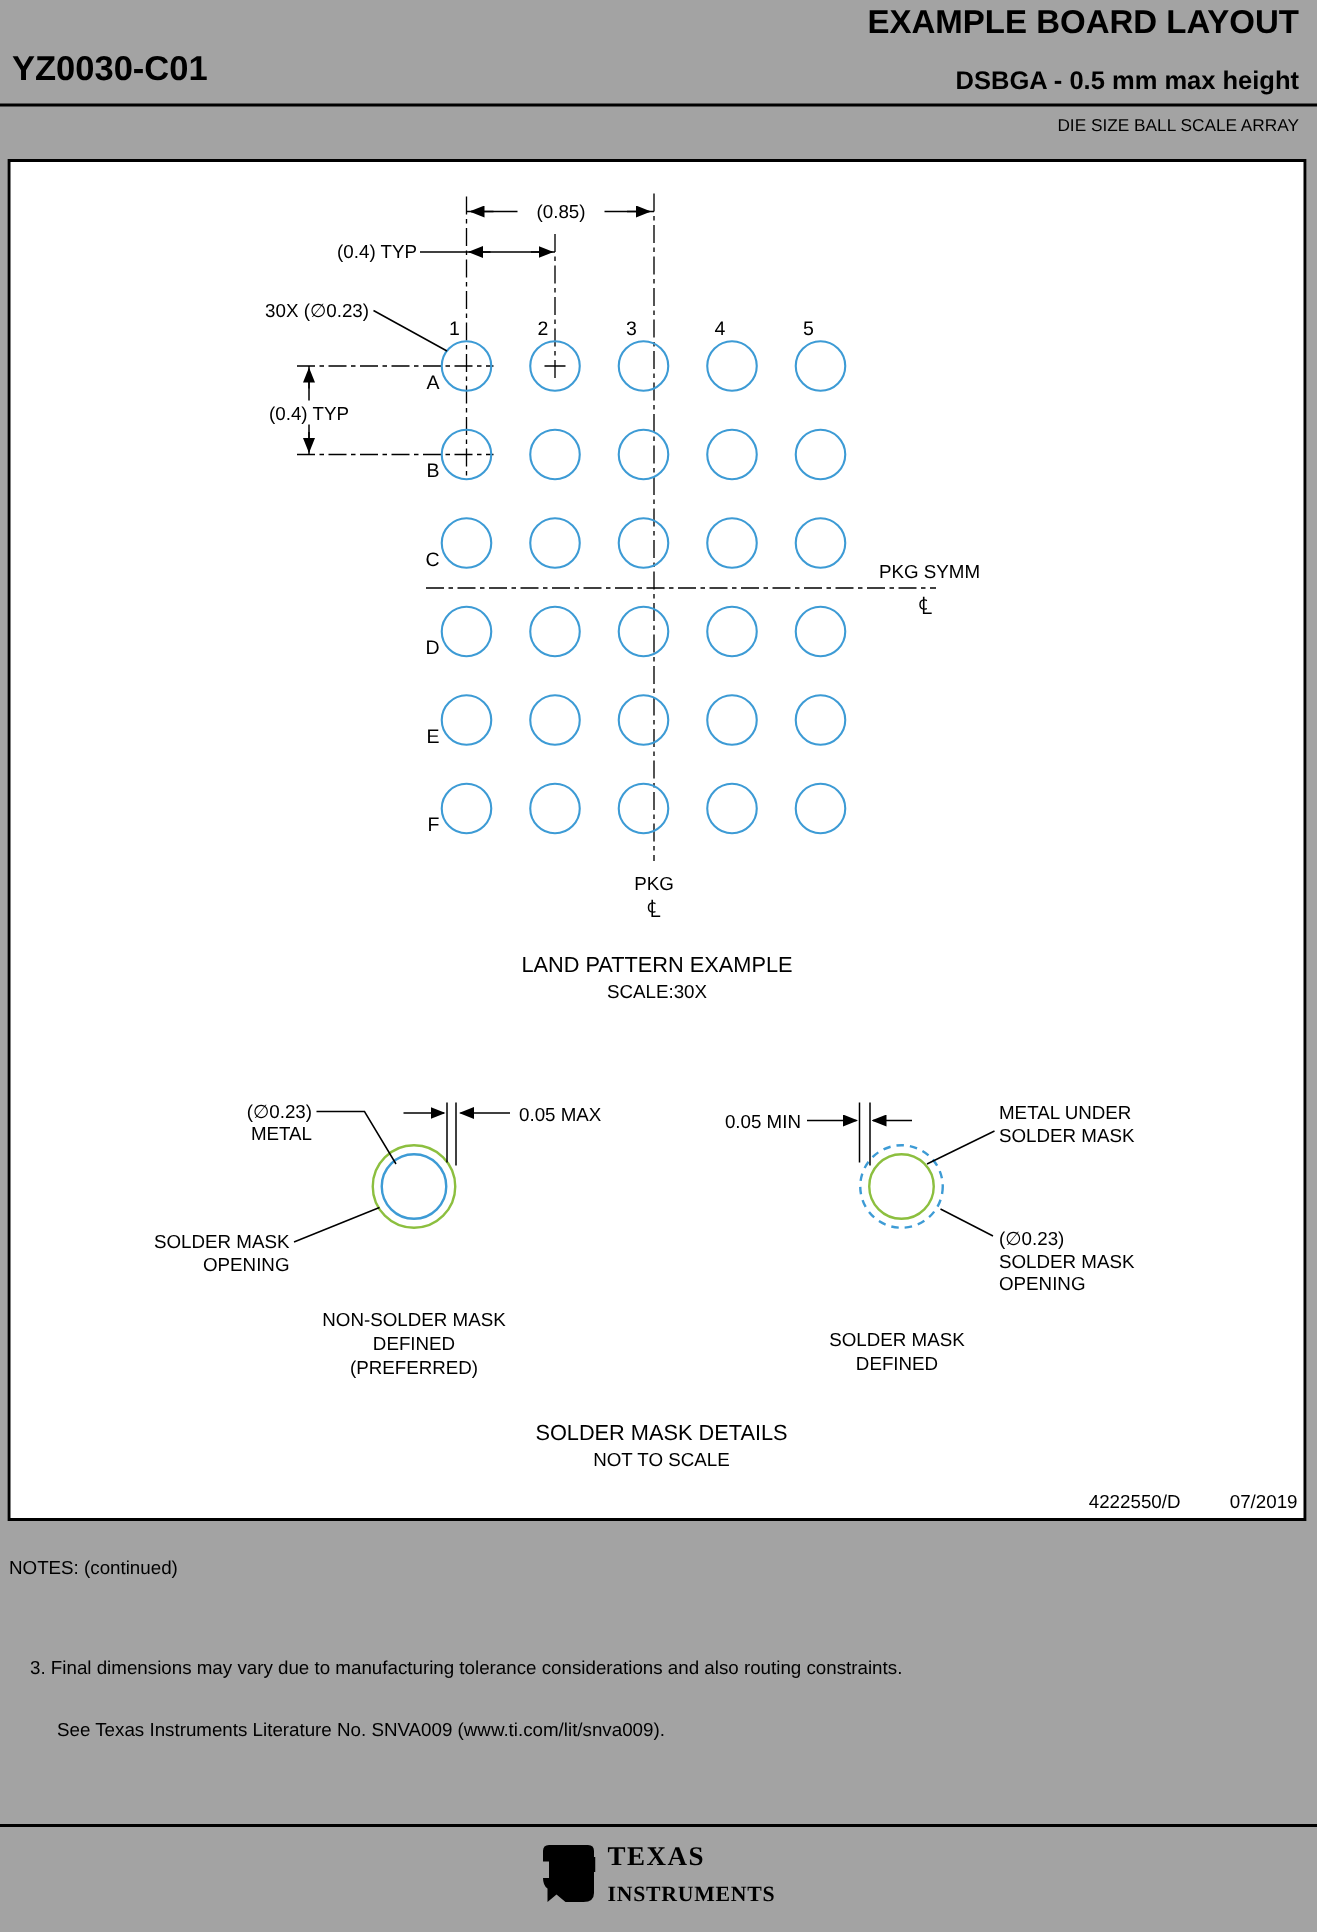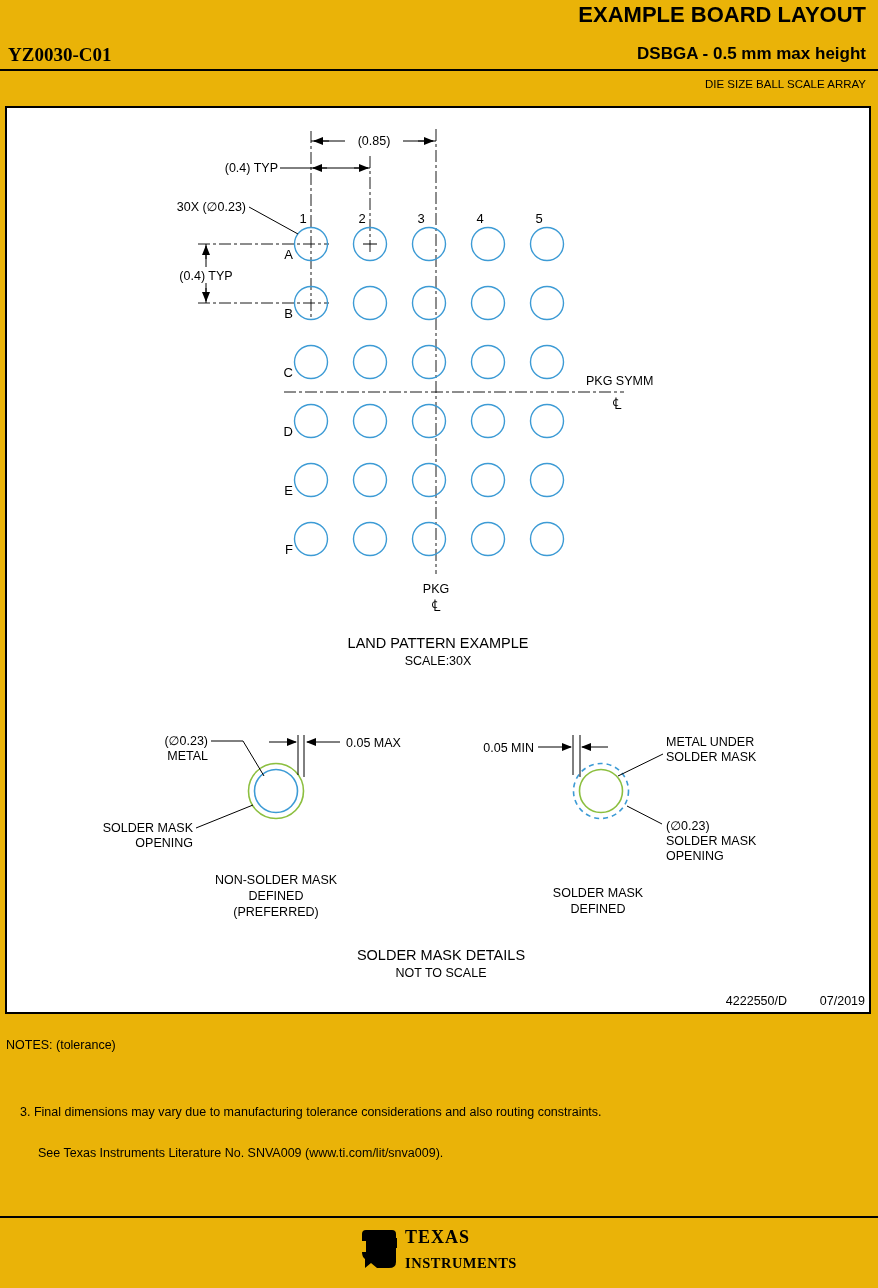--- a/index.html
+++ b/index.html
@@ -1,20 +1,20 @@
 <!DOCTYPE html>
 <html><head>
 <meta charset="utf-8">
 <style>
   * { margin:0; padding:0; box-sizing:border-box; }
   body { background:#fff; font-family:"Liberation Sans", sans-serif; color:#000; }
-  .page { position:relative; width:878px; height:1288px; background:#eab308; overflow:hidden; }
+  .page { position:relative; width:878px; height:1288px; background:#a3a3a3; overflow:hidden; }
 
   .hdr-title { position:absolute; top:2px; right:12px; font-size:22px; font-weight:bold; }
-  .hdr-part  { position:absolute; top:44px; left:8px; font-size:19px; font-weight:bold;font-family:Liberation Serif, serif; }
+  .hdr-part  { position:absolute; top:32px; left:8px; font-size:23px; font-weight:bold; }
   .hdr-pkg   { position:absolute; top:44px; right:12px; font-size:17px; font-weight:bold; }
   .hdr-rule  { position:absolute; top:69px; left:0; width:878px; height:2px; background:#000; }
   .hdr-sub   { position:absolute; top:78px; right:12px; font-size:11.5px; }
 
   .drawing-box { position:absolute; top:106px; left:5px; width:862px; height:904px; border:2px solid #000; box-sizing:content-box; background:#fff; }
 
   svg text { font-family:"Liberation Sans", sans-serif; font-size:12.5px; fill:#000; }
   svg .t13 { font-size:13px; }
   svg .t14 { font-size:14.5px; }
   svg .cl  { font-size:16px; }
@@ -195,21 +195,21 @@
       </g>
 
       <text class="t14" text-anchor="middle" x="434" y="852">SOLDER MASK DETAILS</text>
       <text text-anchor="middle" x="434" y="869">NOT TO SCALE</text>
 
       <text text-anchor="end" x="780" y="897">4222550/D</text>
       <text text-anchor="end" x="858" y="897">07/2019</text>
     </svg>
   </div>
 
-  <div class="notes-head">NOTES: (tolerance)</div>
+  <div class="notes-head">NOTES: (continued)</div>
   <div class="note-l1">3. Final dimensions may vary due to manufacturing tolerance considerations and also routing constraints.</div>
   <div class="note-l2">See Texas Instruments Literature No. SNVA009 (www.ti.com/lit/snva009).</div>
 
   <div class="foot-rule"></div>
 
   <div class="brand">
     <svg width="36" height="40" viewBox="0 0 36 40">
       <path d="M5 1 H31 Q35 1 35 5 V9 H36 V19 H35 V33 Q35 39 28 39 H16 L10 34 L4 39 V30 Q1 28 1 23 H5 V12 H1 V5 Q1 1 5 1 Z" fill="#000"></path>
       <text x="18" y="28" font-size="22" font-weight="bold" fill="#fff" text-anchor="middle">ti</text>
     </svg>

